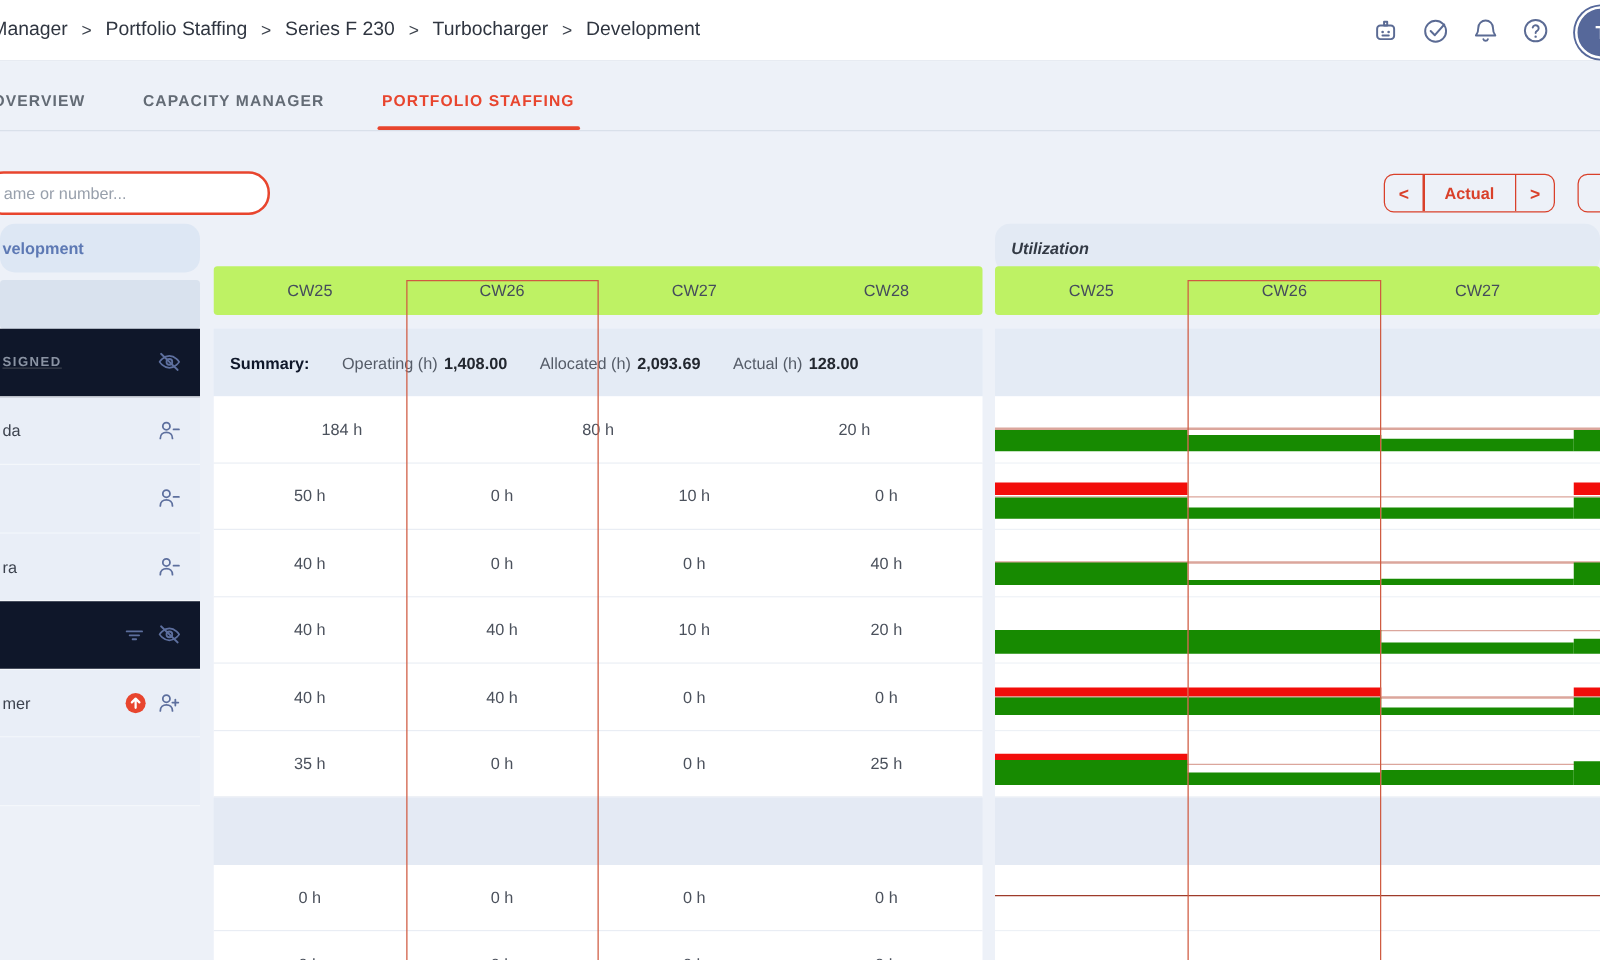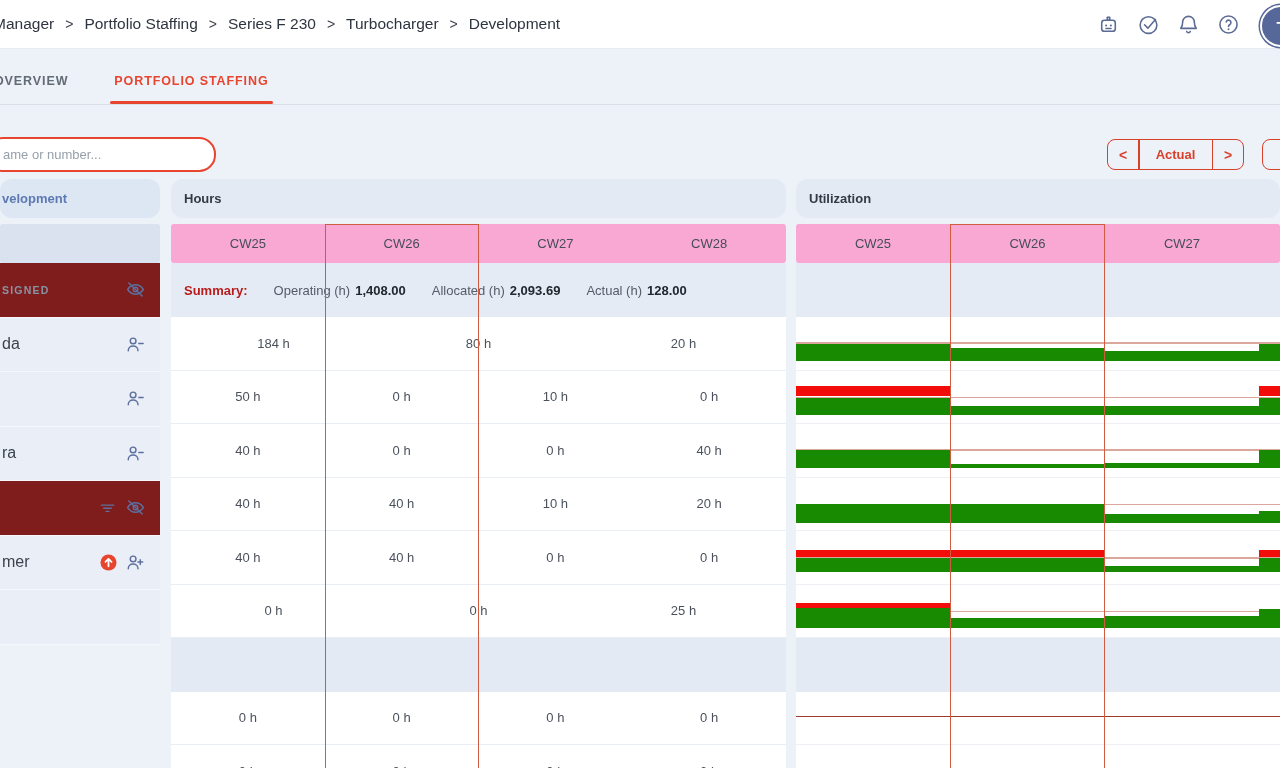--- a/index.html
+++ b/index.html
@@ -34,45 +34,45 @@
   .more-btn{position:absolute;left:1262px;top:139px;width:40px;height:29px;border:1.5px solid #d9402a;border-radius:8px;}
 
   
   .panel-head{position:absolute;left:0;top:0;right:0;height:39px;background:#e3eaf4;border-radius:12px;font-size:13px;font-weight:600;color:#333a45;display:flex;align-items:center;}
   .sidebar{position:absolute;left:0;top:179px;width:160px;height:589px;}
   .sidebar .panel-head{background:#dde7f4;color:#5d79b4;padding-left:2px;}
   .side-band{position:absolute;left:0;top:45px;right:0;height:39px;background:#d9e2ee;border-radius:3px;}
   .side-rows{position:absolute;left:0;top:84px;right:0;}
   .srow{position:relative;display:flex;align-items:center;border-bottom:1.5px solid #f4f7fb;color:#3c424e;}
   .srow.group{height:54px;background:#f2f6fb;font-size:13.5px;}
-  .srow.person{height:53.5px;background:#e9eef7;font-size:16px;}
-  .srow.section{height:53.5px;background:#7f1d1d;}
+  .srow.person{height:53.5px;background:#e9eef7;font-size:13px;}
+  .srow.section{height:53.5px;background:#0f172a;text-decoration:underline;}
   .srow .lbl{flex:1;padding-left:2px;white-space:nowrap;overflow:hidden;}
   .srow.section .lbl{font-size:10.5px;letter-spacing:1.2px;color:#8a93a3;font-weight:600;}
   .srow .icons{display:flex;align-items:center;gap:8px;padding-right:14px;color:#5d6f9e;}
   .srow .icons svg{display:block;}
 
   .hours-panel{position:absolute;left:171px;top:179px;width:615px;height:589px;}
   .hours-panel .panel-head{padding-left:13px;}
-  .tbl-head{position:absolute;left:0;top:45px;right:0;height:39px;background:#f9a8d4;border-radius:3px;display:flex;font-size:13px;color:#454c5c;font-weight:500;align-items:center;}
+  .tbl-head{position:absolute;left:0;top:34px;right:0;height:39px;background:#bef264;border-radius:3px;display:flex;font-size:13px;color:#454c5c;font-weight:500;align-items:center;}
   .tbl-head .col{display:flex;align-items:center;justify-content:center;}
   .hours-panel .tbl-head .col{flex:1;}
   .summary{position:absolute;left:0;top:84px;right:0;height:54px;background:#e4ebf5;display:flex;align-items:center;padding-left:13px;box-sizing:border-box;gap:26px;font-size:13px;}
-  .summary .slabel{font-weight:bold;color:#b91c1c;}
+  .summary .slabel{font-weight:bold;color:#0f172a;}
   .summary .metric{color:#555c68;white-space:nowrap;}
   .summary .metric b{color:#22272f;margin-left:5px;}
   .hrows{position:absolute;left:0;top:138px;right:0;}
   .hrow{height:53.5px;background:#fff;border-bottom:1px solid #e9edf4;display:flex;box-sizing:border-box;}
   .hrow .cell{flex:1;display:flex;align-items:center;justify-content:center;font-size:13px;color:#4b515c;cursor:pointer;}
   .hrow.separator{background:#e4eaf4;border-bottom:none;}
   .week-box{position:absolute;top:45px;height:723px;border:1.5px solid #cf5b41;box-sizing:border-box;pointer-events:none;z-index:5;}
   .hours-panel .week-box{left:153.75px;width:153.75px;}
 
   .util-panel{position:absolute;left:796px;top:179px;width:484px;height:589px;}
-  .util-panel .panel-head{padding-left:13px;}
+  .util-panel .panel-head{padding-left:13px;font-style:italic;}
   .util-band{position:absolute;left:0;top:84px;right:0;height:54px;background:#e4ebf5;}
   .urows{position:absolute;left:0;top:138px;right:0;}
   .urow{position:relative;height:53.5px;background:#fff;border-bottom:1px solid #edf1f6;box-sizing:border-box;overflow:hidden;}
   .urow.separator{background:#e4eaf4;border-bottom:none;}
   .capline{position:absolute;left:0;right:0;height:1.5px;background:#dba69c;z-index:1;}
   .zeroline{position:absolute;left:0;right:0;height:1.5px;background:#9e3b2a;z-index:1;}
   .bar{position:absolute;z-index:2;}
   .util-panel .week-box{left:154px;width:155px;}
 </style>
 </head>
@@ -120,20 +120,21 @@
             <path d="M8.8 8.6a2.3 2.3 0 1 1 3.3 2.6c-.8.4-1.1.9-1.1 1.7"></path>
             <circle cx="11" cy="15.6" r=".9" fill="currentColor" stroke="none"></circle>
           </svg>
         </span>
       </div>
     <div class="avatar">T</div>
   </div>
 
   <div class="tabs" id="tabs">
       <div class="tab">OVERVIEW</div>
+      <div class="tab">CAPACITY MANAGER</div>
       <div class="tab active">PORTFOLIO STAFFING</div>
     </div>
   <div class="tabline"></div>
 
   <div class="search">
     <input type="text" placeholder="ame or number..." style="">
   </div>
   <div class="daynav">
     <div class="seg chev">&lt;</div>
     <div class="div"></div>
@@ -230,23 +231,20 @@
                 <path d="M16 8v5M13.5 10.5H18.5"></path>
               </svg>
             </span>
           </span>
         </div>
         <div class="srow person"></div>
       </div>
   </div>
 
   <div class="hours-panel">
-    <div class="panel-head">
-      <span>Hours</span>
-    </div>
     <div class="tbl-head" id="hours-cols">
         <div class="col">CW25</div>
         <div class="col">CW26</div>
         <div class="col">CW27</div>
         <div class="col">CW28</div>
       </div>
     <div class="summary">
       <span class="slabel">Summary:</span>
       <span class="metric"><span>Operating (h)</span><b>1,408.00</b></span>
       <span class="metric"><span>Allocated (h)</span><b>2,093.69</b></span>
@@ -276,20 +274,21 @@
           <div class="cell">10 h</div>
           <div class="cell">20 h</div>
         </div>
         <div class="hrow">
           <div class="cell">40 h</div>
           <div class="cell">40 h</div>
           <div class="cell">0 h</div>
           <div class="cell">0 h</div>
         </div>
         <div class="hrow">
+          <div class="cell">35 h</div>
           <div class="cell">0 h</div>
           <div class="cell">0 h</div>
           <div class="cell">25 h</div>
         </div>
         <div class="hrow separator"></div>
         <div class="hrow">
           <div class="cell">0 h</div>
           <div class="cell">0 h</div>
           <div class="cell">0 h</div>
           <div class="cell">0 h</div>

